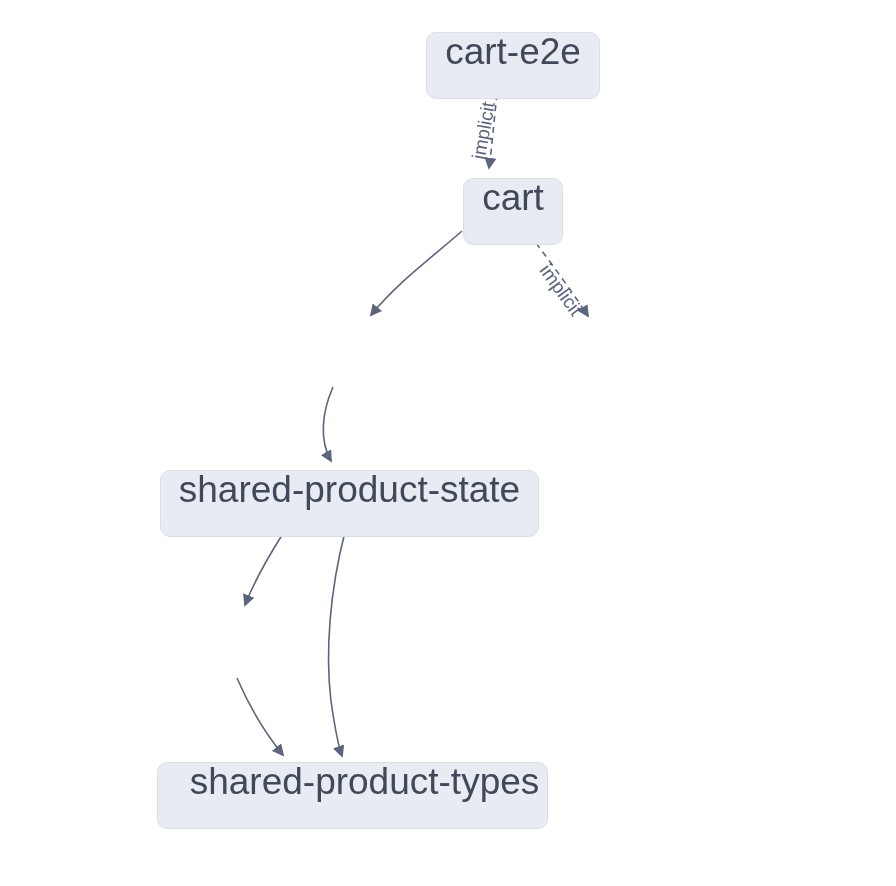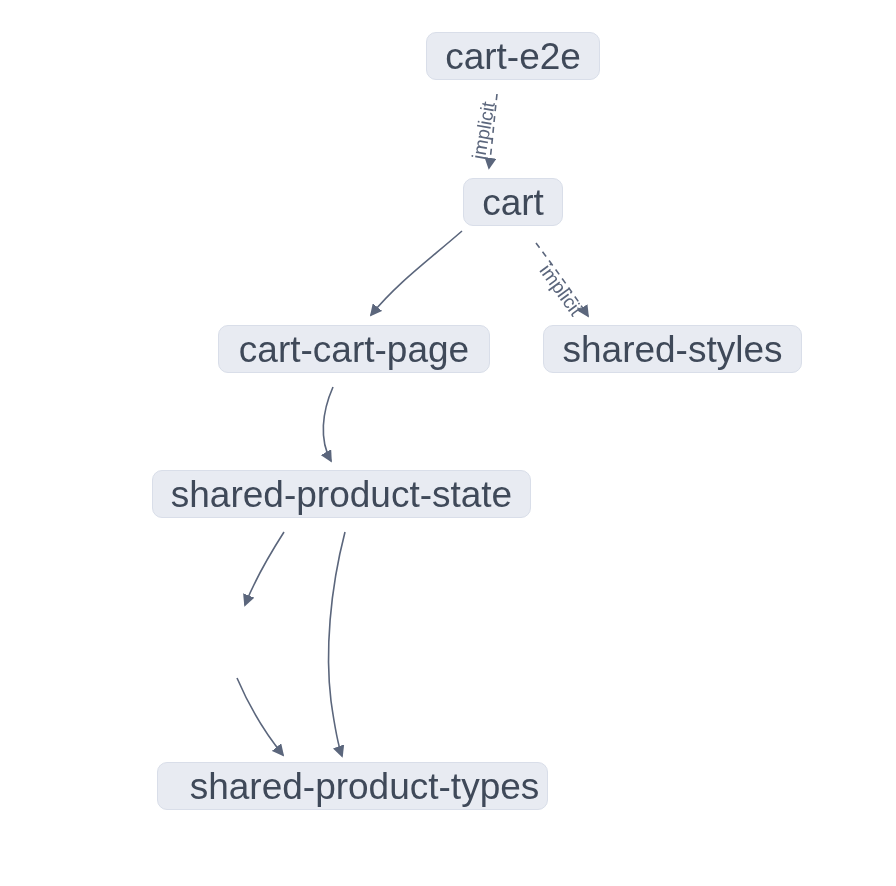--- a/index.html
+++ b/index.html
@@ -34,26 +34,25 @@
     font-size:19px;
     font-family:"Liberation Sans", sans-serif;
     text-anchor:middle;
     dominant-baseline:central;
   }
   #arrowhead path{fill:var(--edge-color);}
   .node{
     position:absolute;
     z-index:2;
     box-sizing:border-box;
-    height:48px;
+    height:67px;
     background:var(--node-fill);
     border:1px solid var(--node-border);
     border-radius:10px;
     display:flex;
-    align-items:center;
     justify-content:center;
     color:var(--node-text);
     font-size:37px;
     line-height:1;
     white-space:nowrap;
     cursor:pointer;
     user-select:none;
   }
 </style>
 </head>
@@ -86,29 +85,23 @@
   </svg>
 
   <div class="node" style="left:426px;top:32px;width:174px;">
     <span>cart-e2e</span>
   </div>
 
   <div class="node" style="left:463px;top:178px;width:100px;">
     <span>cart</span>
   </div>
 
-  <div class="node" style="left:218px;top:325px;width:272px;">
-    <span>cart-cart-page</span>
-  </div>
 
-  <div class="node" style="left:543px;top:325px;width:259px;">
-    <span>shared-styles</span>
-  </div>
 
-  <div class="node" style="left:152px;top:470px;width:379px;">
+  <div class="node" style="left:160px;top:470px;width:379px;">
     <span>shared-product-state</span>
   </div>
 
 
   <div class="node" style="left:157px;top:762px;width:391px;padding-left:24px;">
     <span>shared-product-types</span>
   </div>
 
 </div>
 

